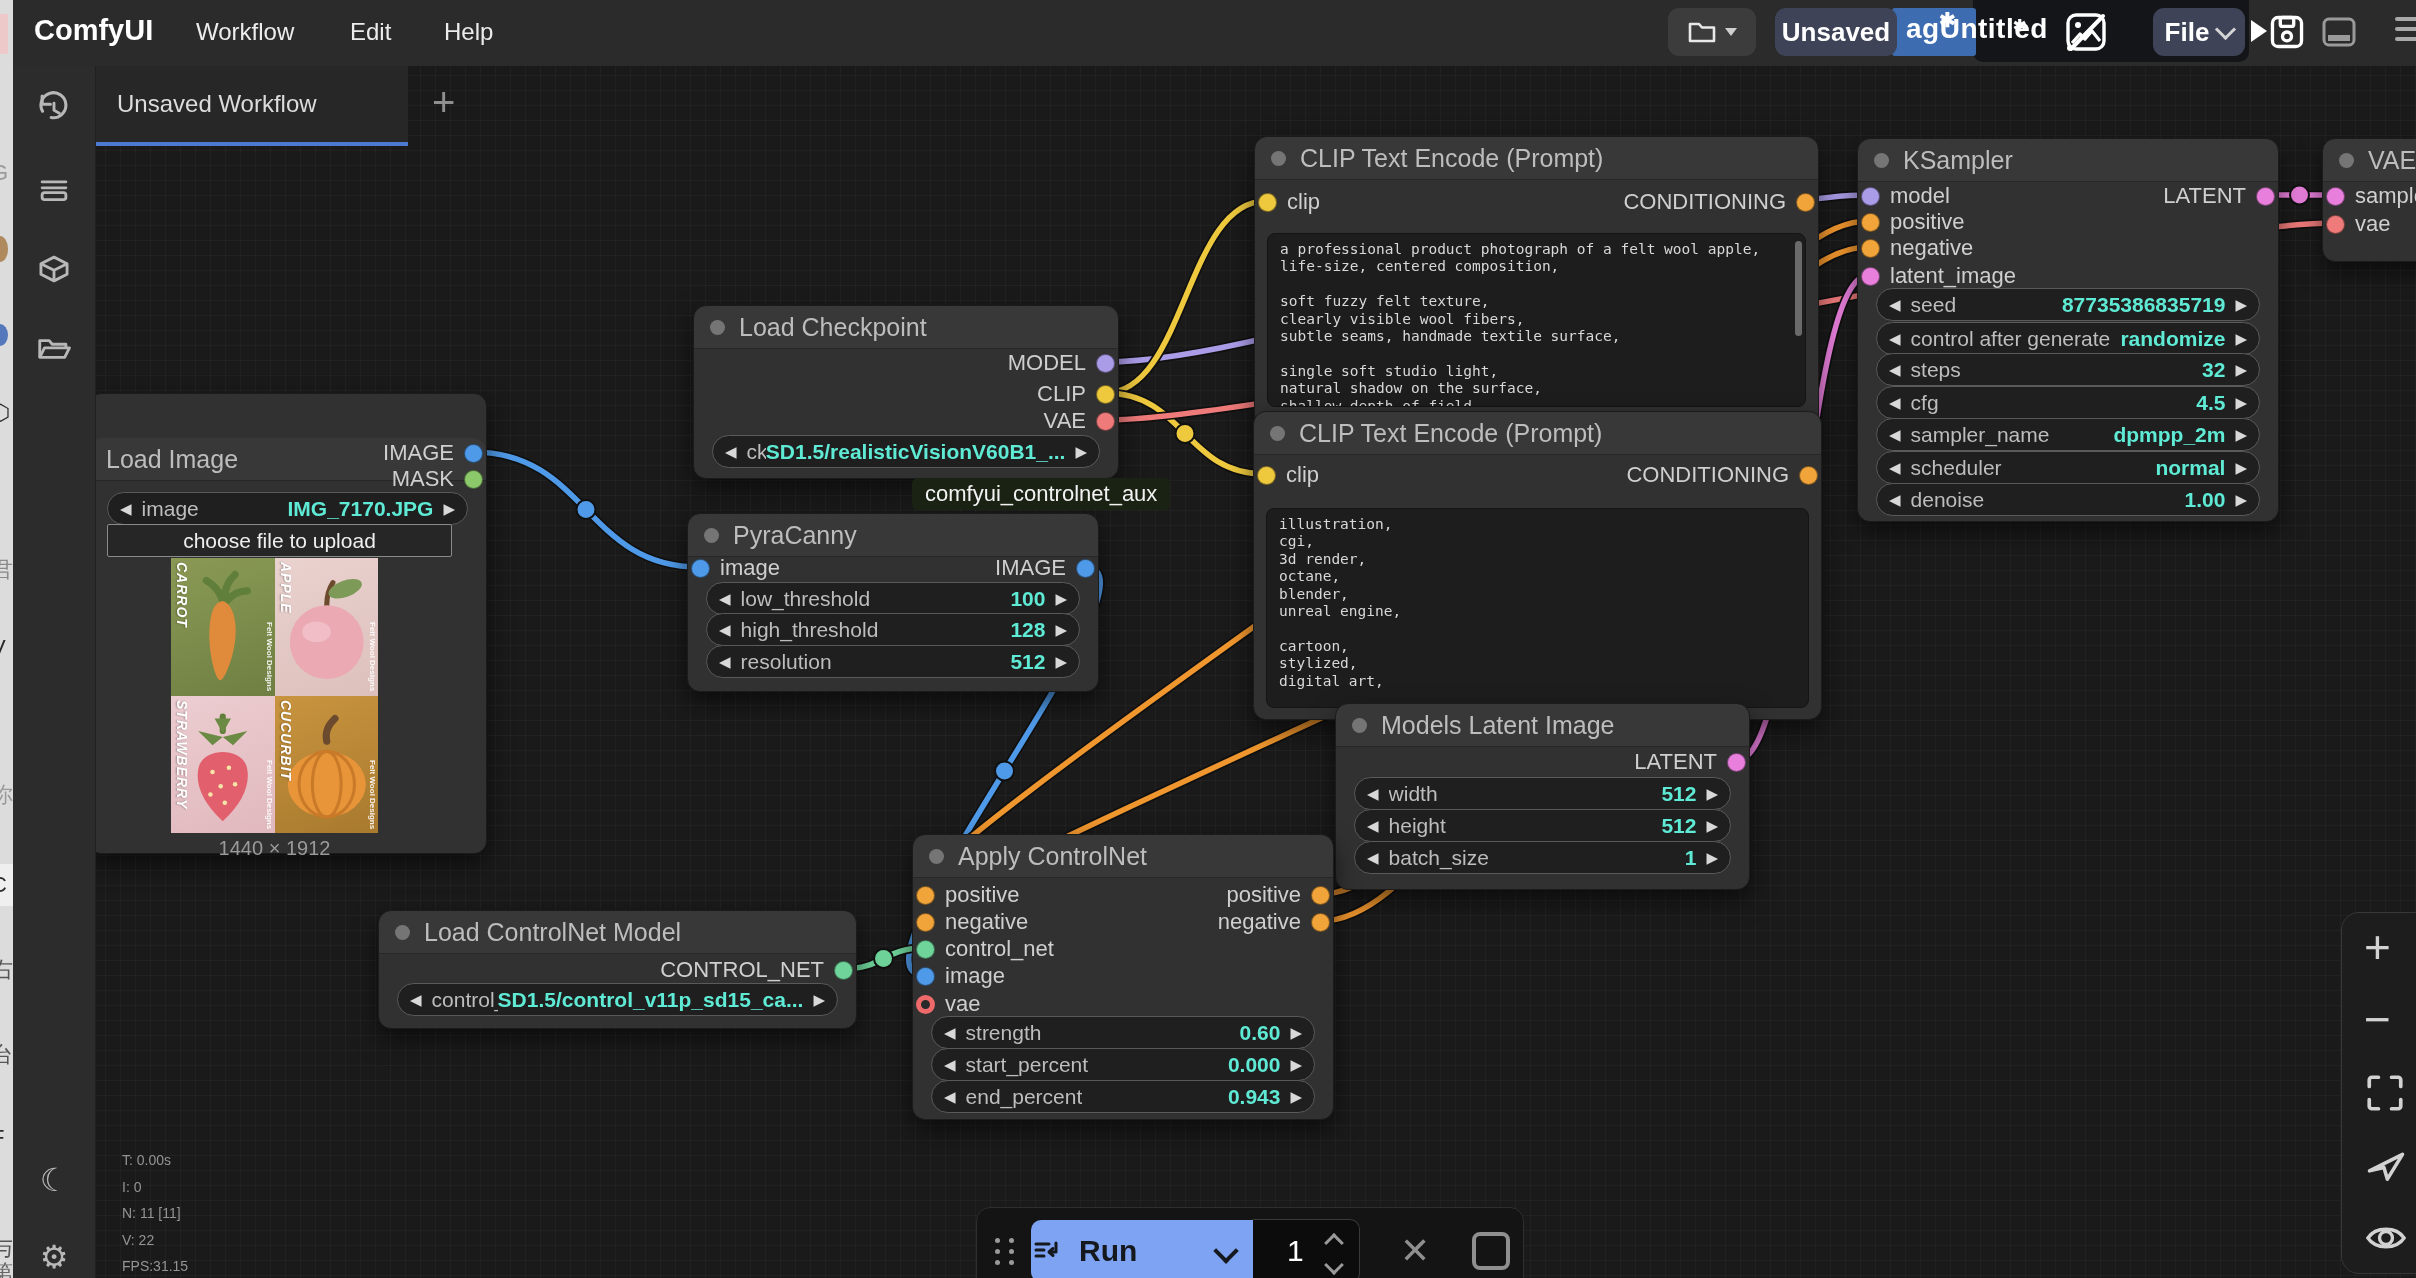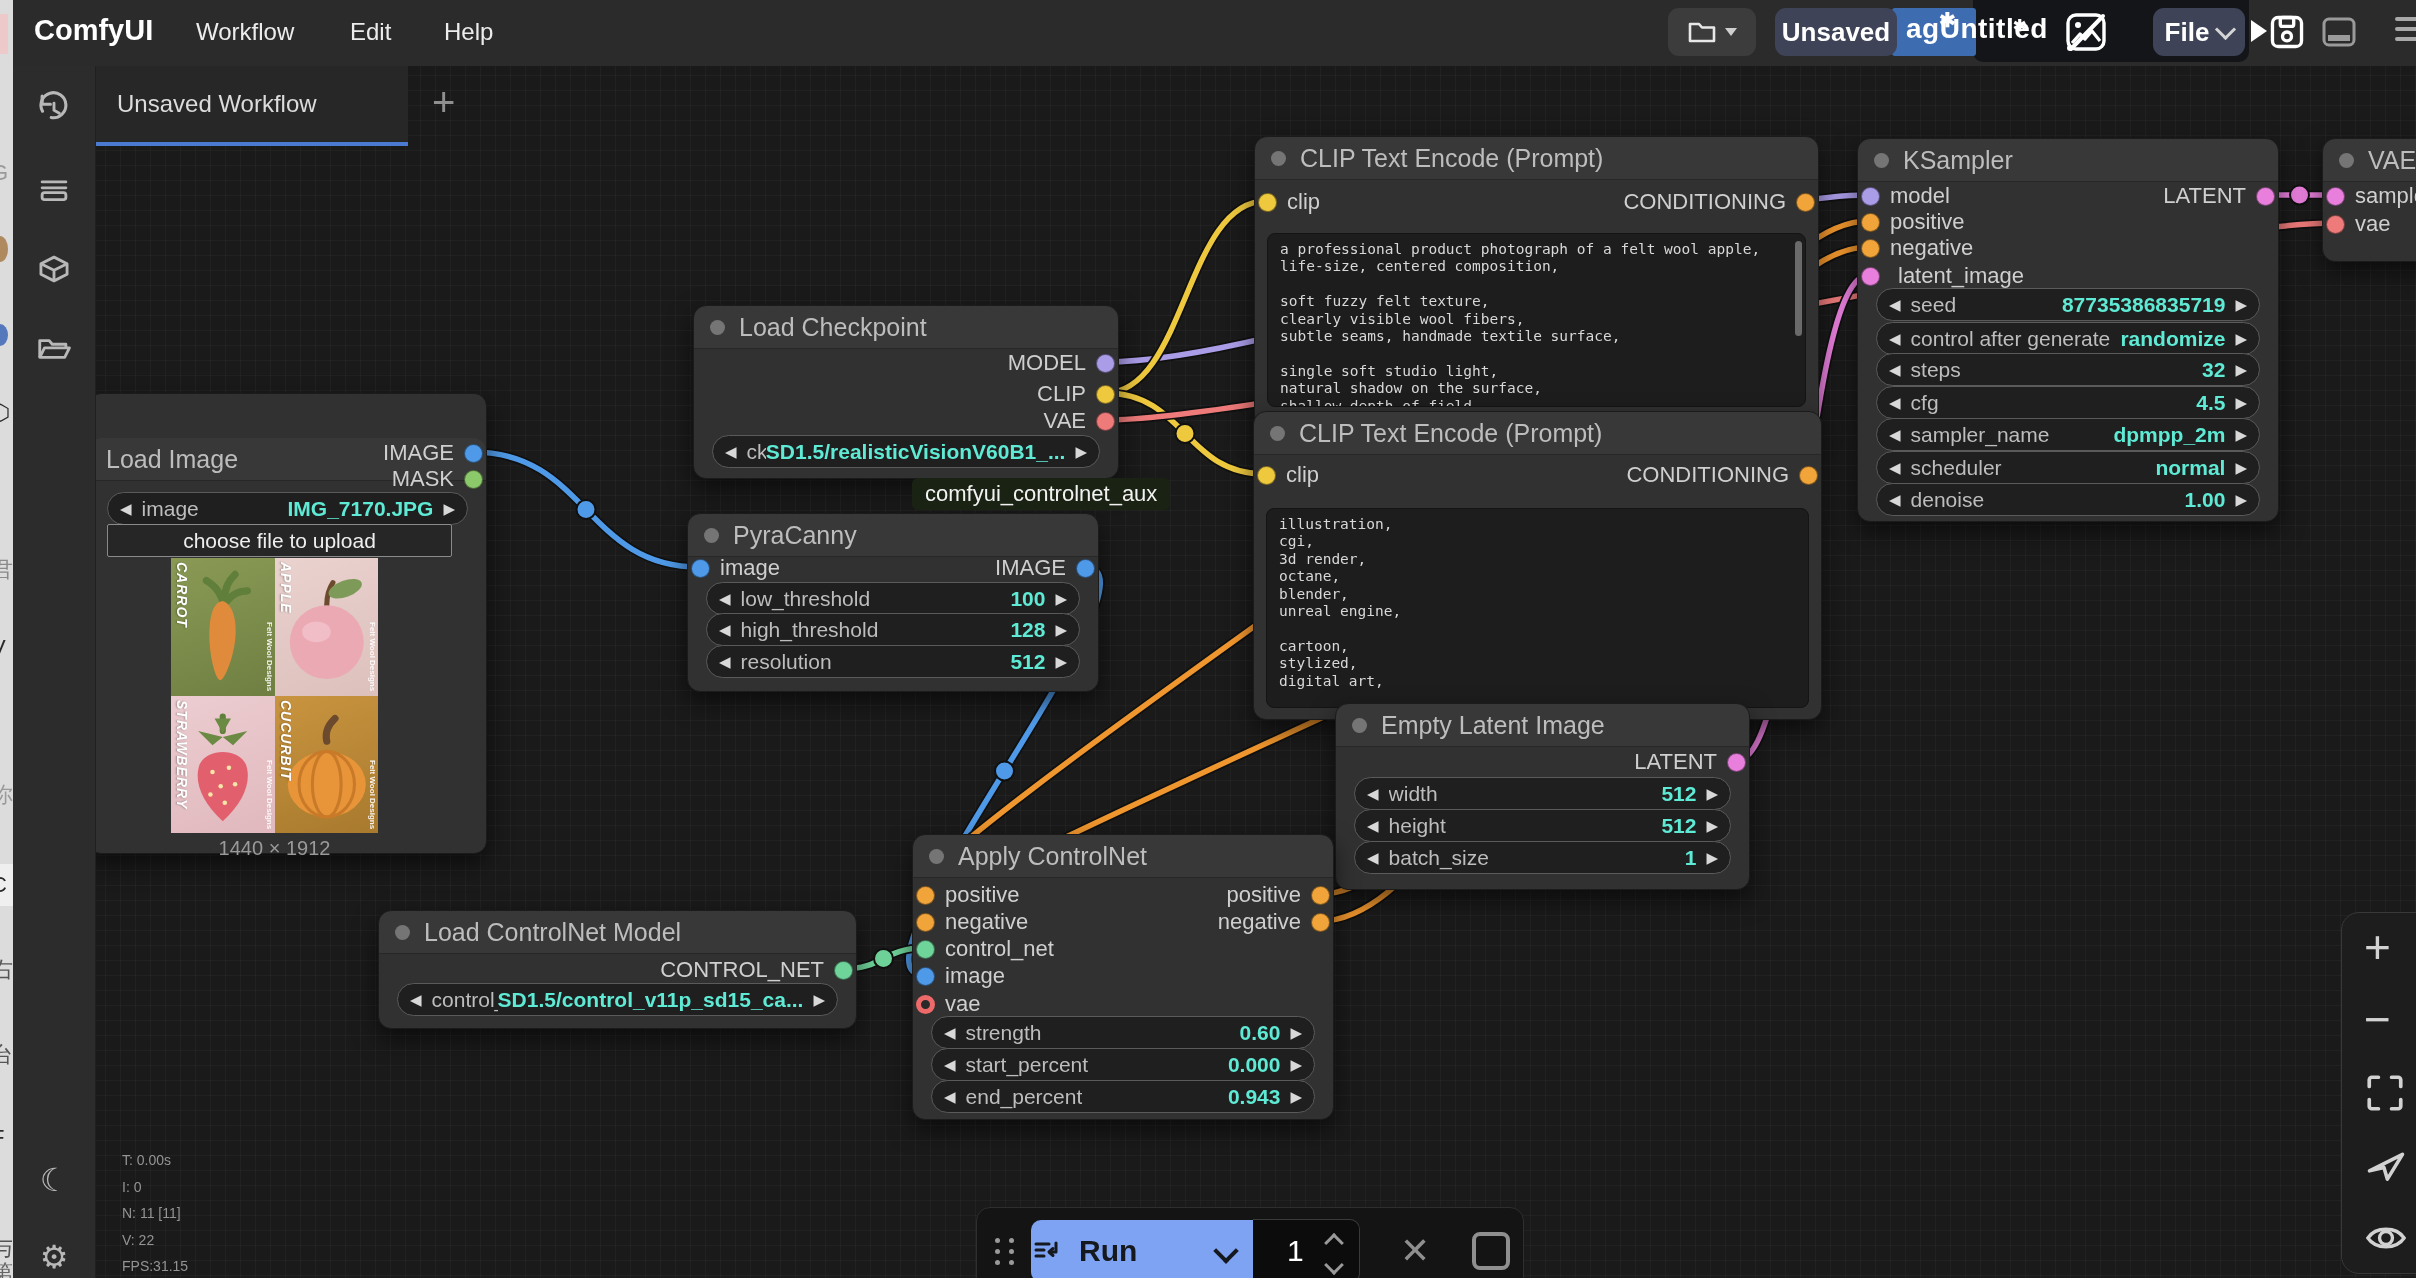--- a/index.html
+++ b/index.html
@@ -329,21 +329,21 @@
         </div>
         <span class="pdot" style="background: rgb(171, 156, 232); top: 47.5px; left: 3px; position: absolute;"></span>
         <div class="port" style="top: 71px; left: 32px;">
           <span>positive</span>
         </div>
         <span class="pdot" style="background: rgb(240, 164, 58); top: 73.5px; left: 3px; position: absolute;"></span>
         <div class="port" style="top: 97px; left: 32px;">
           <span>negative</span>
         </div>
         <span class="pdot" style="background: rgb(240, 164, 58); top: 99.5px; left: 3px; position: absolute;"></span>
-        <div class="port" style="top: 125px; left: 40px;">
+        <div class="port" style="top: 125px; left: 32px;">
           <span>latent_image</span>
         </div>
         <span class="pdot" style="background: rgb(232, 127, 220); top: 127.5px; left: 3px; position: absolute;"></span>
         <div class="port" style="top: 45px; right: 32px;">
           <span>LATENT</span>
         </div>
         <span class="pdot" style="background: rgb(232, 127, 220); top: 47.5px; right: 3px; position: absolute;"></span>
         <div class="pill" style="top: 149px;">
           <span class="arr">◀</span>
           <span class="wl">seed</span>
@@ -397,21 +397,21 @@
         </div>
         <span class="pdot" style="background: rgb(232, 127, 220); top: 47.5px; left: 3px; position: absolute;"></span>
         <div class="port" style="top: 73px; left: 32px;">
           <span>vae</span>
         </div>
         <span class="pdot" style="background: rgb(238, 122, 122); top: 75.5px; left: 3px; position: absolute;"></span>
       </div>
       <div class="node" style="left: 1335px; top: 703px; width: 413px; height: 185px;">
         <div class="ntitle">
           <span class="tdot"></span>
-          <span>Empty Latent Image</span>
+          <span>Models Latent Image</span>
         </div>
         <div class="port" style="top: 46px; right: 32px;">
           <span>LATENT</span>
         </div>
         <span class="pdot" style="background: rgb(232, 127, 220); top: 48.5px; right: 3px; position: absolute;"></span>
         <div class="pill" style="top: 73px;">
           <span class="arr">◀</span>
           <span class="wl">width</span>
           <span class="wv">512</span>
           <span class="arr">▶</span>

